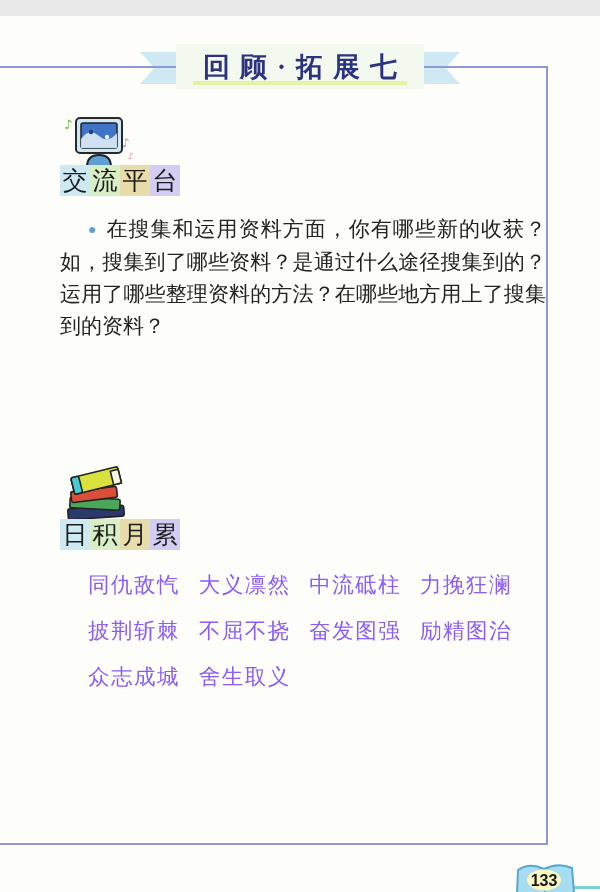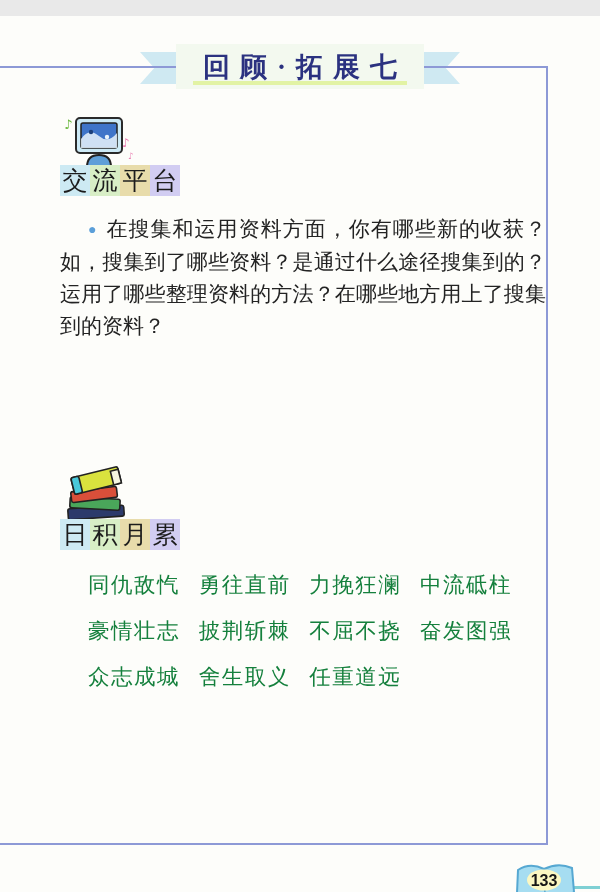--- a/index.html
+++ b/index.html
@@ -46,21 +46,21 @@
     font-size:21px; line-height:32px; text-align:justify; color:#232323;
   }
   .content p { margin:0; text-indent:28px; }
   .content p + p { margin-top:13px; }
   .bullet { color:#5b9fd9; font-size:14px; margin-right:9px; vertical-align:2px; text-indent:0; }
 
   
   .idioms {
     position:absolute; left:88px; top:553px; width:424px;
     display:grid; grid-template-columns:repeat(4,auto); justify-content:space-between;
-    row-gap:14px; font-size:21.5px; line-height:32px; color:#15803d; letter-spacing:1.5px;
+    row-gap:14px; font-size:21.5px; line-height:32px; color:#8b5cf6; letter-spacing:1.5px;
   }
   .idioms span { white-space:nowrap; }
 
   
   .footer-line { position:absolute; left:558px; top:870px; width:42px; height:3px; background:#7fd0d4; z-index:1; }
   .page-num-book { position:absolute; left:512px; top:842px; z-index:2; }
 </style>
 </head>
 <body>
 
@@ -119,30 +119,29 @@
 
   <div class="sec-label label-daily">
     <span class="ch" style="background-color: rgb(205, 234, 243);">日</span>
     <span class="ch" style="background-color: rgb(216, 238, 198);">积</span>
     <span class="ch" style="background-color: rgb(232, 220, 171);">月</span>
     <span class="ch" style="background-color: rgb(210, 205, 242);">累</span>
   </div>
 
   <div class="idioms">
     <span>同仇敌忾</span>
-    <span>勇往直前</span>
+    <span>大义凛然</span>
+    <span>中流砥柱</span>
     <span>力挽狂澜</span>
-    <span>中流砥柱</span>
-    <span>豪情壮志</span>
     <span>披荆斩棘</span>
     <span>不屈不挠</span>
     <span>奋发图强</span>
+    <span>励精图治</span>
     <span>众志成城</span>
     <span>舍生取义</span>
-    <span>任重道远</span>
   </div>
 
   <div class="footer-line"></div>
   <div class="page-num-book">
     <svg width="68" height="48" viewBox="0 0 68 48">
       <path d="M6,12 Q18,4 32,11 Q46,4 60,10 L62,34 Q47,43 33,37 Q18,44 5,35 Z" fill="#a6ddf1" stroke="#56a8d2" stroke-width="2"></path>
       <path d="M32,11 L33,37" stroke="#56a8d2" stroke-width="1.5" fill="none"></path>
       <ellipse cx="32" cy="22" rx="17" ry="10.5" fill="#fbf7c2"></ellipse>
       <text x="32" y="28" text-anchor="middle" font-size="16" font-weight="bold" fill="#161616" font-family="Liberation Sans, DejaVu Sans, sans-serif">133</text>
     </svg>

